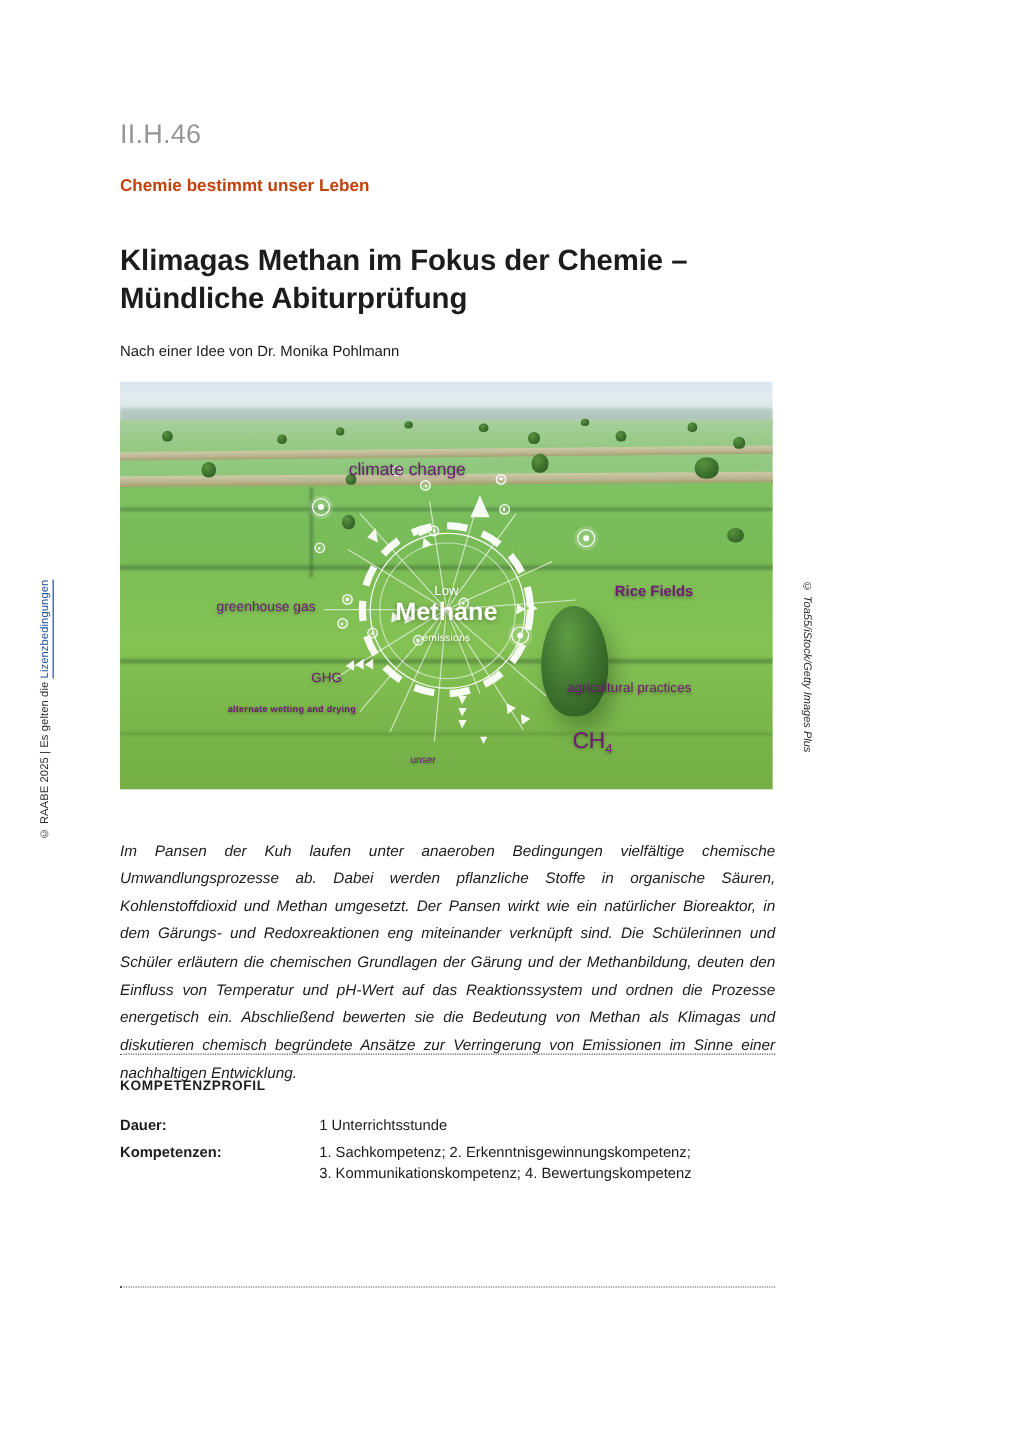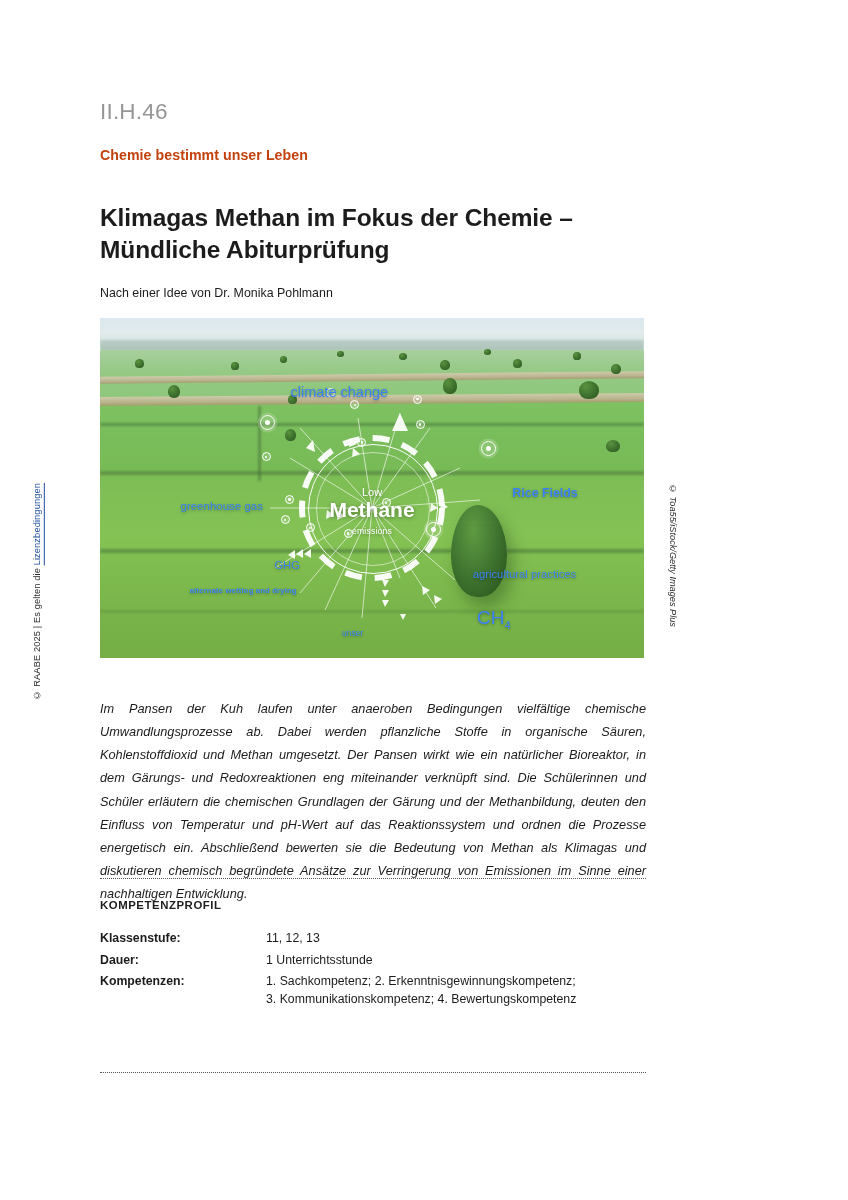--- a/index.html
+++ b/index.html
@@ -198,30 +198,30 @@
   }
 
   
   .overlay {
     position: absolute;
     inset: 0;
     pointer-events: none;
   }
   .ov-label {
     position: absolute;
-    color: #3b82f6;
+    color: #701a75;
     font-family: "Liberation Sans", sans-serif;
     text-shadow: 0 1px 3px rgba(0,0,0,.35);
     white-space: nowrap;
   }
   .ov-climate { left: 44%;  top: 19.5%; font-size: 14.5px; transform: translateX(-50%); }
   .ov-rice    { left: 75.8%; top: 49.5%; font-size: 12.4px; font-weight: 700; }
   .ov-green   { left: 14.8%; top: 53.4%; font-size: 11.5px; }
   .ov-agri    { left: 68.5%; top: 73.5%; font-size: 11.3px; }
-  .ov-ghg     { left: 29.3%; top: 70.8%; font-size: 11.2px; margin-left: 15px; }
+  .ov-ghg     { left: 29.3%; top: 70.8%; font-size: 11.2px; }
   .ov-awd     { left: 16.5%; top: 78.9%; font-size: 7.6px; font-weight: 700; letter-spacing: .2px; }
   .ov-reduce  { left: 44.5%; top: 91.2%; font-size: 8.4px; }
   .ov-ch4     { left: 69.3%; top: 85%;   font-size: 19px; font-weight: 400; }
   .ov-ch4 sub { font-size: 11px; }
 
   .ov-center {
     position: absolute;
     left: 50%;
     top: 57%;
     transform: translate(-50%, -50%);
@@ -489,26 +489,20 @@
     </figure>
 
     <p class="body-copy">Im Pansen der Kuh laufen unter anaeroben Bedingungen vielfältige chemische Umwandlungsprozesse ab. Dabei werden pflanzliche Stoffe in organische Säuren, Kohlenstoffdioxid und Methan umgesetzt. Der Pansen wirkt wie ein natürlicher Bioreaktor, in dem Gärungs- und Redoxreaktionen eng miteinander verknüpft sind. Die Schülerinnen und Schüler erläutern die chemischen Grundlagen der Gärung und der Methanbildung, deuten den Einfluss von Temperatur und pH-Wert auf das Reaktionssystem und ordnen die Prozesse energetisch ein. Abschließend bewerten sie die Bedeutung von Methan als Klimagas und diskutieren chemisch begründete Ansätze zur Verringerung von Emissionen im Sinne einer nachhaltigen Entwicklung.</p>
 
     <div class="divider top"></div>
     <div class="kp-title">KOMPETENZPROFIL</div>
 
     <table class="kp-table">
       <tbody>
         <tr>
-          <td class="k">Klassenstufe:</td>
-          <td class="v">
-            <span class="ln">11, 12, 13</span>
-          </td>
-        </tr>
-        <tr>
           <td class="k">Dauer:</td>
           <td class="v">
             <span class="ln">1 Unterrichtsstunde</span>
           </td>
         </tr>
         <tr>
           <td class="k">Kompetenzen:</td>
           <td class="v">
             <span class="ln">1. Sachkompetenz; 2. Erkenntnisgewinnungskompetenz;</span>
             <span class="ln">3. Kommunikationskompetenz; 4. Bewertungskompetenz</span>

